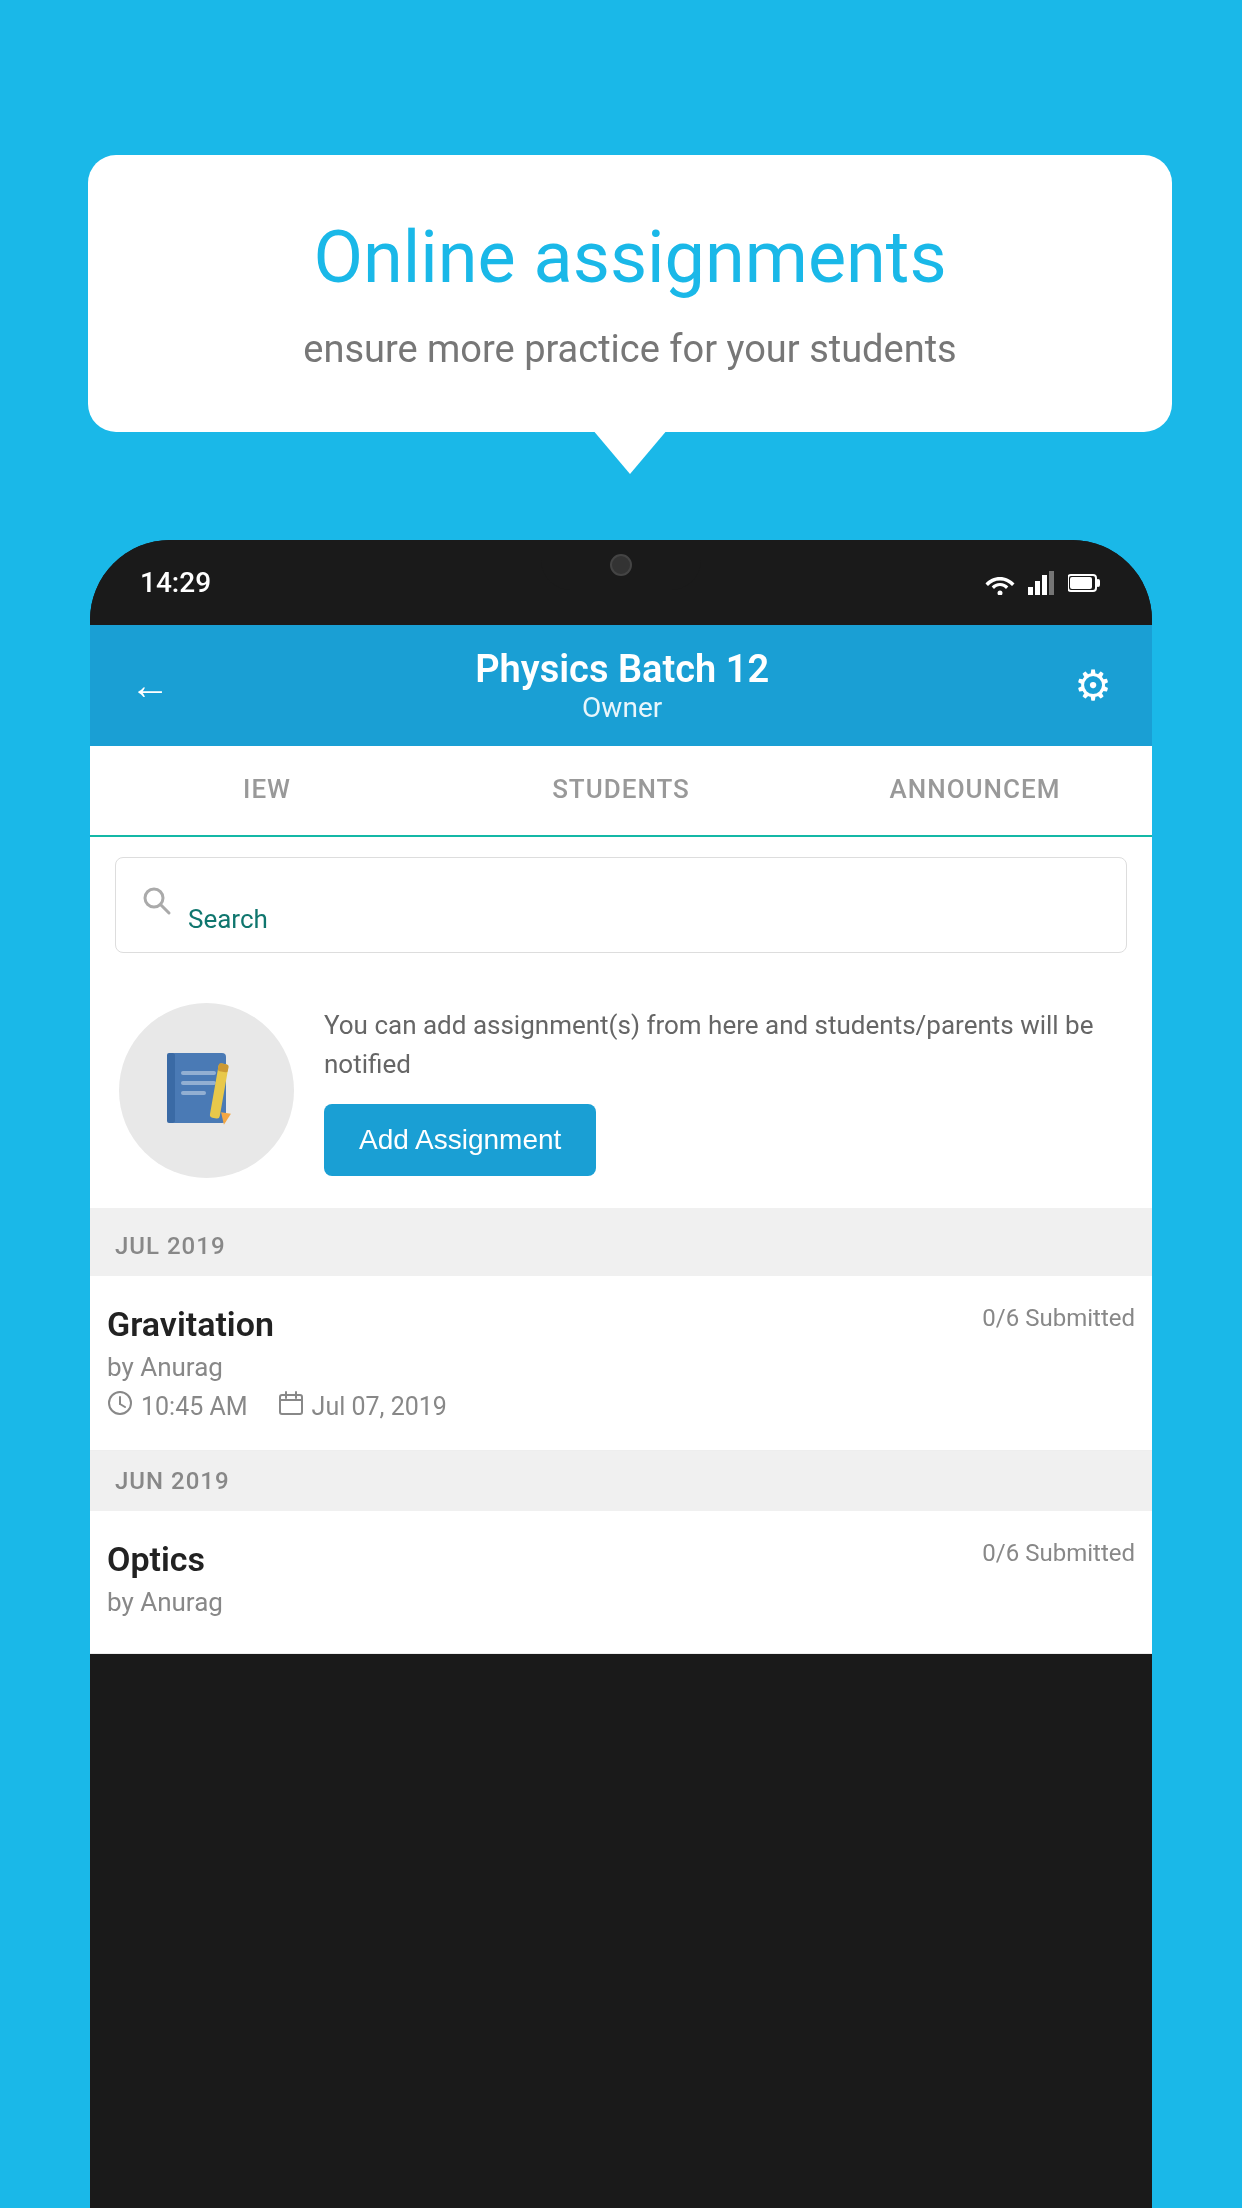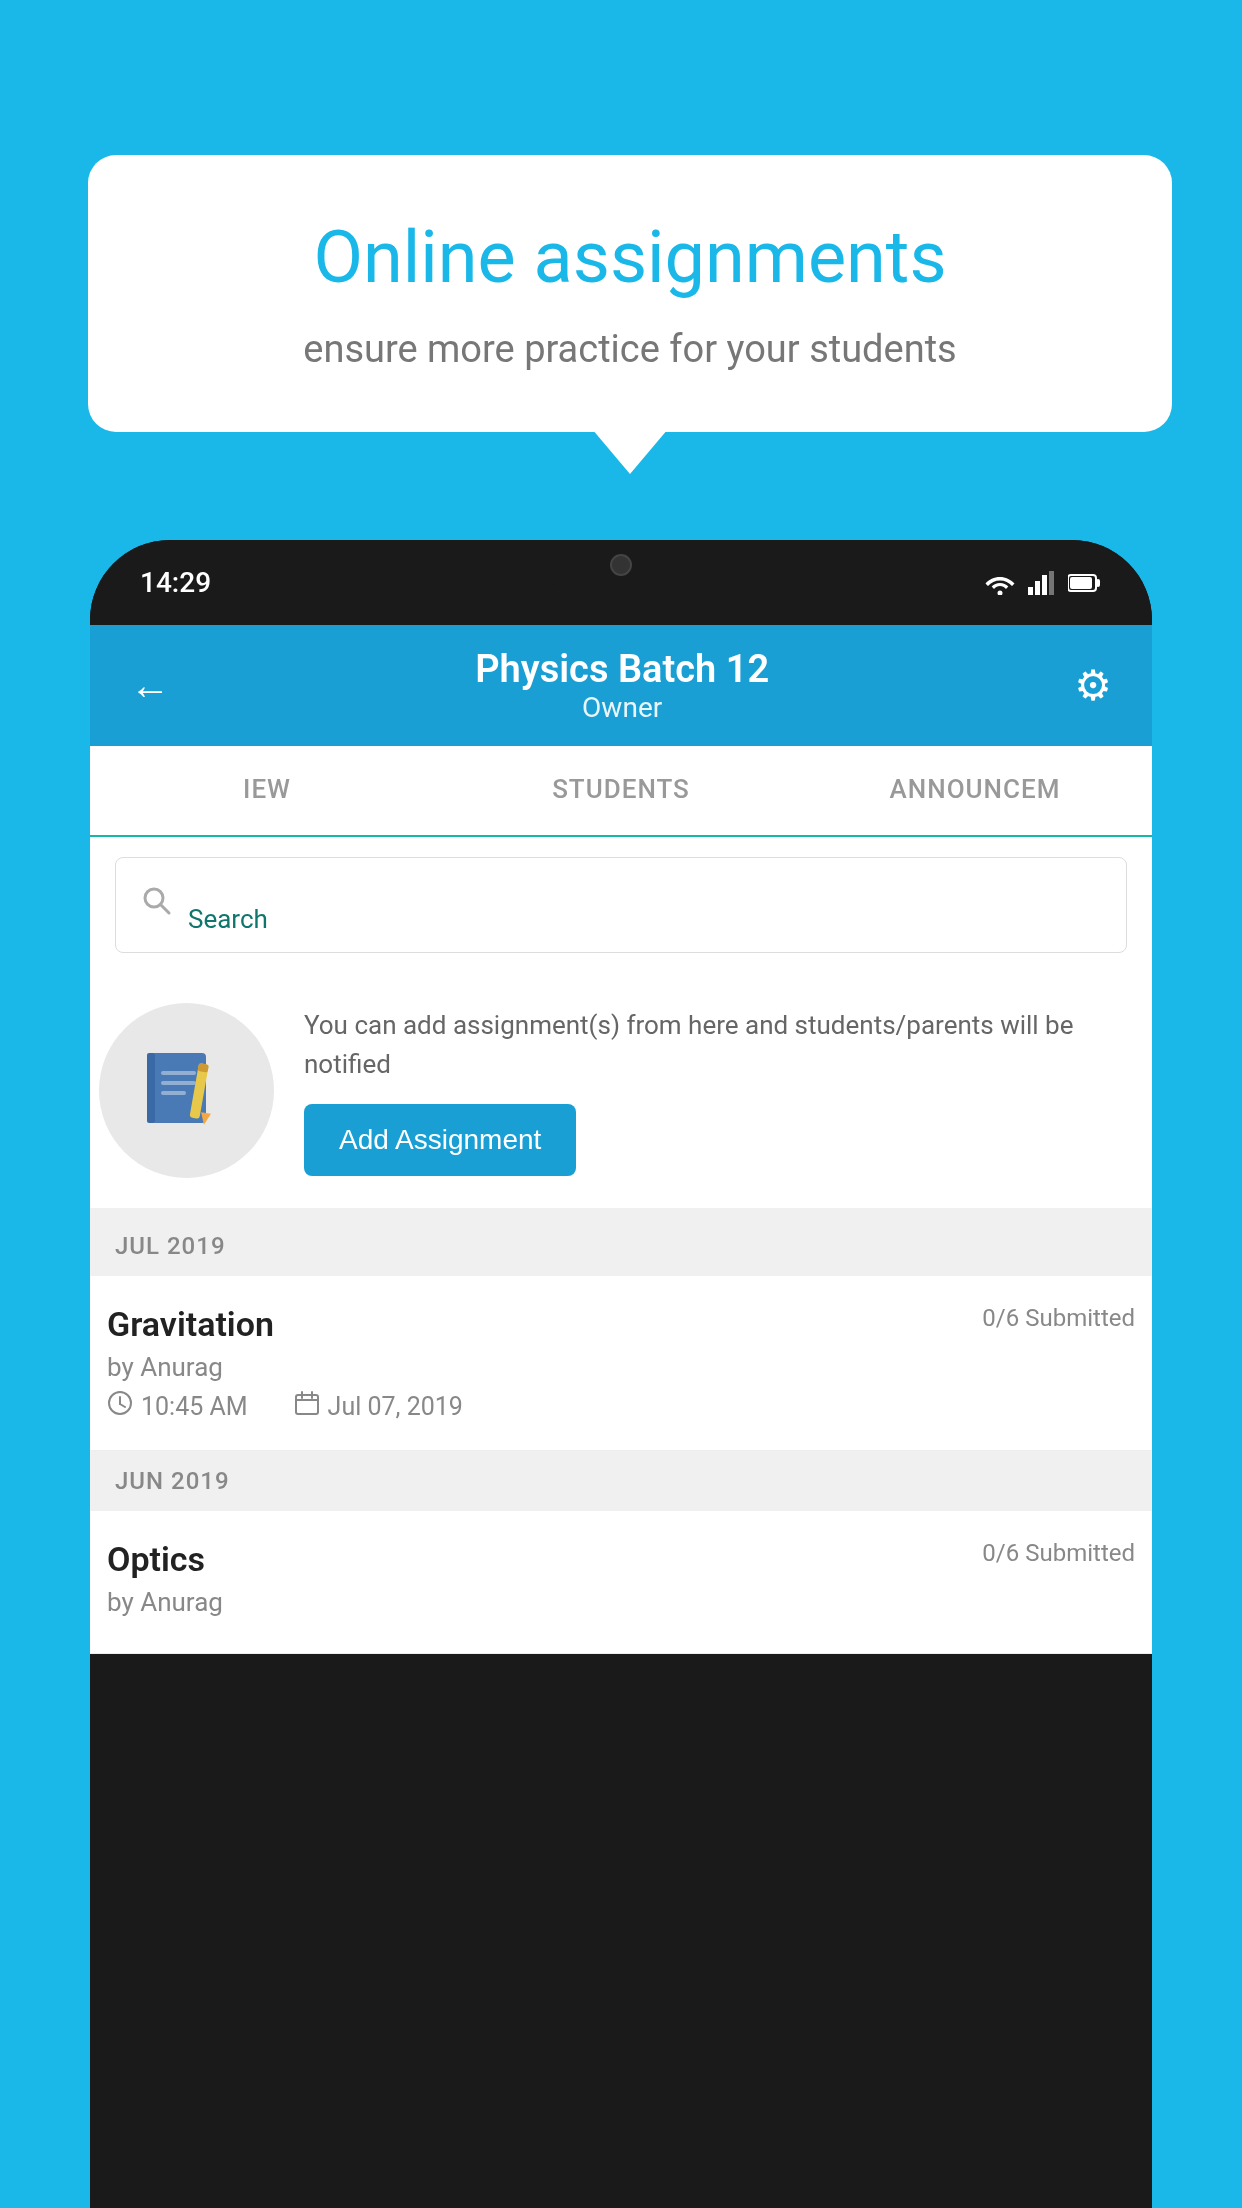--- a/index.html
+++ b/index.html
@@ -210,21 +210,21 @@
     .search-placeholder {
       font-size: 26px;
       color: #0f766e;
       margin-top: 28px;
     }
 
     
     .promo-section {
       display: flex;
       align-items: center;
-      padding: 30px 9px;
+      padding: 30px 29px;
       gap: 30px;
       background: white;
       border-bottom: 8px solid #f0f0f0;
     }
 
     .promo-icon-circle {
       width: 175px;
       height: 175px;
       border-radius: 50%;
       background: #e8e8e8;
@@ -293,21 +293,21 @@
     }
 
     .assignment-author {
       font-size: 26px;
       color: #888;
       margin-bottom: 8px;
     }
 
     .assignment-meta {
       display: flex;
-      gap: 46px;
+      gap: 30px;
       align-items: center;
     }
 
     .meta-item {
       display: flex;
       align-items: center;
       gap: 8px;
       font-size: 25px;
       color: #888;
     }

